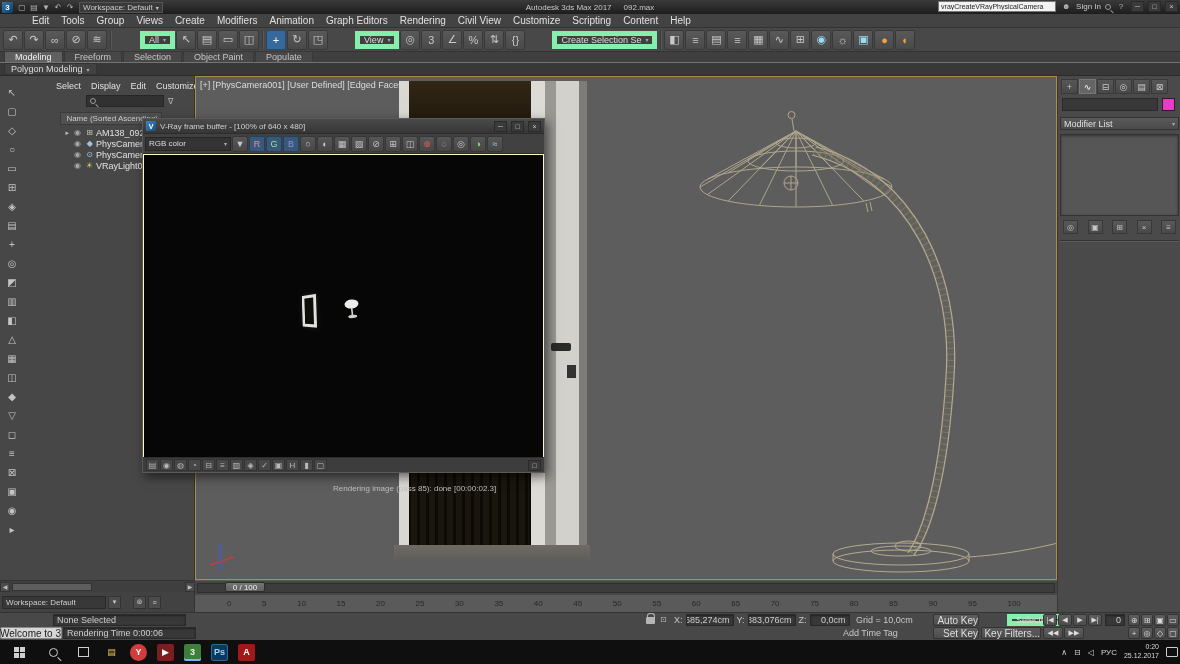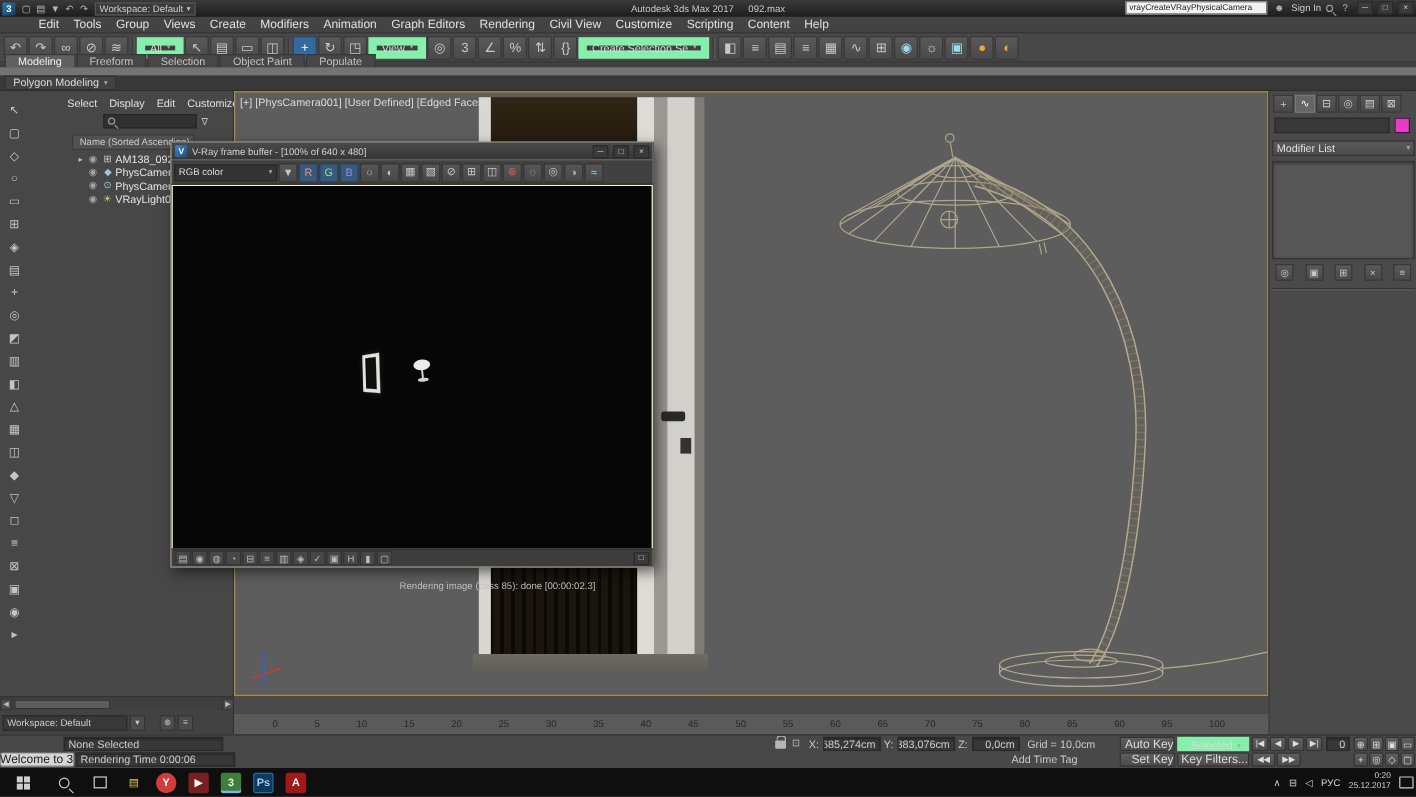--- a/index.html
+++ b/index.html
@@ -15,24 +15,24 @@
 #tb-right{position:absolute;right:2px;top:1px;display:flex;align-items:center;gap:4px;}
 #tb-cmd{width:118px;height:11px;background:#f2f2f2;color:#222;border:1px solid #777;font-size:7px;padding:0 2px;font-family:"Liberation Sans",sans-serif;}
 .win-btn{width:13px;height:11px;display:flex;align-items:center;justify-content:center;color:#ccc;font-size:7px;background:#3a3a3a;border:1px solid #2a2a2a;}
 
 #menubar{position:absolute;left:0;top:14px;width:100%;height:14px;background:#434343;border-bottom:1px solid #333;display:flex;align-items:center;padding-left:26px;}
 .menu-item{padding:0 6px;color:#e0e0e0;font-size:10px;height:14px;display:flex;align-items:center;white-space:nowrap;}
 
 #toolbar{position:absolute;left:0;top:28px;width:100%;height:24px;background:#484848;border-bottom:1px solid #333;display:flex;align-items:center;padding:0 3px;gap:1px;}
 .tb-sep{width:1px;height:18px;background:#3a3a3a;margin:0 2px;box-shadow:1px 0 0 #5a5a5a;}
 .ibtn{width:20px;height:20px;background:linear-gradient(#595959,#494949);border:1px solid #393939;border-radius:2px;color:#c8c8c8;font-size:11px;display:flex;align-items:center;justify-content:center;flex:none;}
-.dd{height:18px;background:#3f3f3f;border:7px solid #86efac;display:flex;align-items:center;gap:4px;padding:0 4px;color:#ddd;font-size:9px;white-space:nowrap;}
+.dd{height:18px;background:#3f3f3f;border:5px solid #86efac;display:flex;align-items:center;gap:4px;padding:0 4px;color:#ddd;font-size:9px;white-space:nowrap;margin-left:26px;}
 .dd .arrow{font-size:6px;color:#aaa;}
 
-#ribbon-tabs{position:absolute;left:0;top:52px;width:100%;height:11px;background:#3f3f3f;display:flex;align-items:flex-end;padding-left:4px;gap:1px;border-bottom:7px solid #737373;}
+#ribbon-tabs{position:absolute;left:0;top:52px;width:100%;height:11px;background:#3f3f3f;display:flex;align-items:flex-end;padding-left:4px;gap:1px;border-bottom:1px solid #737373;}
 .rtab{padding:0 10px;height:11px;display:flex;align-items:center;font-size:9px;color:#c5c5c5;background:#474747;border:1px solid #383838;border-bottom:none;white-space:nowrap;}
 #ribbon-sub{position:absolute;left:0;top:63px;width:100%;height:13px;background:#383838;border-bottom:1px solid #2c2c2c;display:flex;align-items:center;padding-left:4px;gap:6px;}
 .rsub-tab{font-size:9px;color:#ddd;display:flex;gap:4px;align-items:center;padding:0 6px;height:12px;background:#424242;border:1px solid #333;}
 
 #left-panel{position:absolute;left:0;top:76px;width:195px;height:504px;background:#474747;border-right:1px solid #333;}
 #tool-strip{position:absolute;left:1px;top:8px;width:22px;display:flex;flex-direction:column;align-items:center;gap:3px;}
 .strip-icon{width:16px;height:16px;color:#c4c4c4;font-size:10px;display:flex;align-items:center;justify-content:center;}
 #scene-explorer{position:absolute;left:28px;top:2px;right:1px;bottom:0;text-align:right;}
 .exp-menu{display:flex;gap:2px;padding:3px 2px 2px 24px;}
 .exp-menu span{font-size:9px;color:#e0e0e0;padding:0 4px;}
@@ -407,20 +407,24 @@
 
     <div class="cp-sbtn">◎</div>
         <div class="cp-sbtn">▣</div>
         <div class="cp-sbtn">⊞</div>
         <div class="cp-sbtn">×</div>
         <div class="cp-sbtn">≡</div>
       </div>
     <div class="cp-div"></div>
   </div>
 
+  <div id="timeline-row">
+    <div id="tl-groove"></div>
+    <div id="tl-knob">0 / 100</div>
+  </div>
   <div id="ruler-row">
 
   <span class="tick">0</span>
       <span class="tick">5</span>
       <span class="tick">10</span>
       <span class="tick">15</span>
       <span class="tick">20</span>
       <span class="tick">25</span>
       <span class="tick">30</span>
       <span class="tick">35</span>

